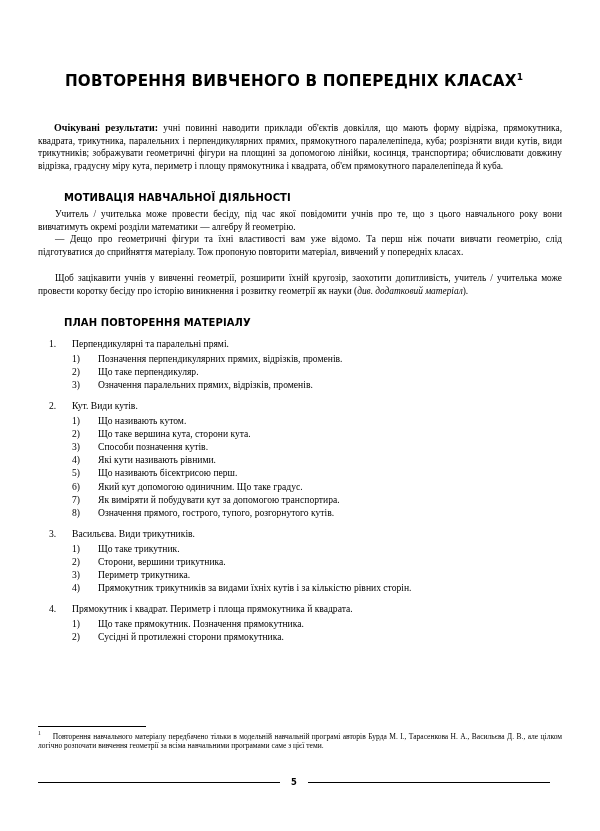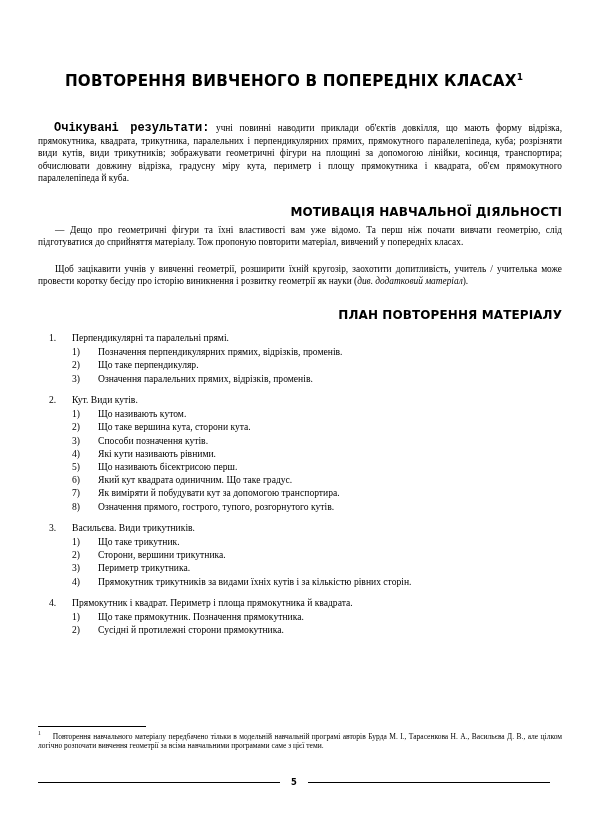--- a/index.html
+++ b/index.html
@@ -52,33 +52,32 @@
     line-height: 12.55px;
     text-align: justify;
     text-justify: inter-word;
     hyphens: manual;
   }
   p.indent { text-indent: 17px; }
   p.noindent { text-indent: 0; }
 
   .lead-label {
     font-weight: bold;
-    font-family: Liberation Mono, monospace;
-    font-size: 12px;
+    font-family: Liberation Serif, serif;
+    font-size: 10px;
     padding-left: 16px;
   }
 
   .section-head {
     font-family: "DejaVu Sans", "Liberation Sans", sans-serif;
     font-weight: bold;
-    font-size: 12px;
+    font-size: 10px;
     letter-spacing: 0.1px;
     margin: 0;
     padding-left: 26px;
-    text-align: right;
   }
 
   .spacer-lg { height: 20px; }
   .spacer-md { height: 14px; }
   .spacer-sm { height: 9px; }
   .spacer-xs { height: 5px; }
 
   
   ol.outline {
     list-style: none;
@@ -182,20 +181,21 @@
   <div class="body-area">
 
     <p class="para noindent"><span class="lead-label">Очікувані результати:</span><span> учні повинні наводити приклади об'єктів довкілля, що мають форму відрізка, прямокутника, квадрата, трикутника, паралельних і перпендикулярних прямих, прямокутного паралелепіпеда, куба; розрізняти види кутів, види трикутників; зображувати геометричні фігури на площині за допомогою лінійки, косинця, транспортира; обчислювати довжину відрізка, градусну міру кута, периметр і площу прямокутника і квадрата, об'єм прямокутного паралелепіпеда й куба.</span></p>
 
     <div class="spacer-lg"></div>
 
     <p class="section-head">МОТИВАЦІЯ НАВЧАЛЬНОЇ ДІЯЛЬНОСТІ</p>
 
     <div class="spacer-xs"></div>
 
+    <p class="para indent">Учитель / учителька може провести бесіду, під час якої повідомити учнів про те, що з цього навчального року вони вивчатимуть окремі розділи математики — алгебру й геометрію.</p>
     <p class="para indent">— Дещо про геометричні фігури та їхні властивості вам уже відомо. Та перш ніж почати вивчати геометрію, слід підготуватися до сприйняття матеріалу. Тож пропоную повторити матеріал, вивчений у попередніх класах.</p>
 
     <div class="spacer-md"></div>
 
     <p class="para indent"><span>Щоб зацікавити учнів у вивченні геометрії, розширити їхній кругозір, заохотити допитливість, учитель / учителька може провести коротку бесіду про історію виникнення і розвитку геометрії як науки (</span><span class="italic">див. додатковий матеріал</span><span>).</span></p>
 
     <div class="spacer-lg"></div>
 
     <p class="section-head">ПЛАН ПОВТОРЕННЯ МАТЕРІАЛУ</p>
 
@@ -213,21 +213,21 @@
         </li>
         <li>
           <span class="num">2.</span>
           <span class="txt">Кут. Види кутів.</span>
           <ol class="sub">
             <li><span class="num">1)</span><span>Що називають кутом.</span></li>
             <li><span class="num">2)</span><span>Що таке вершина кута, сторони кута.</span></li>
             <li><span class="num">3)</span><span>Способи позначення кутів.</span></li>
             <li><span class="num">4)</span><span>Які кути називають рівними.</span></li>
             <li><span class="num">5)</span><span>Що називають бісектрисою перш.</span></li>
-            <li><span class="num">6)</span><span>Який кут квадрата одиничним. Що таке градус.</span></li>
+            <li><span class="num">6)</span><span>Який кут допомогою одиничним. Що таке градус.</span></li>
             <li><span class="num">7)</span><span>Як виміряти й побудувати кут за допомогою транспортира.</span></li>
             <li><span class="num">8)</span><span>Означення прямого, гострого, тупого, розгорнутого кутів.</span></li>
           </ol>
         </li>
         <li>
           <span class="num">3.</span>
           <span class="txt">Васильєва. Види трикутників.</span>
           <ol class="sub">
             <li><span class="num">1)</span><span>Що таке трикутник.</span></li>
             <li><span class="num">2)</span><span>Сторони, вершини трикутника.</span></li>

